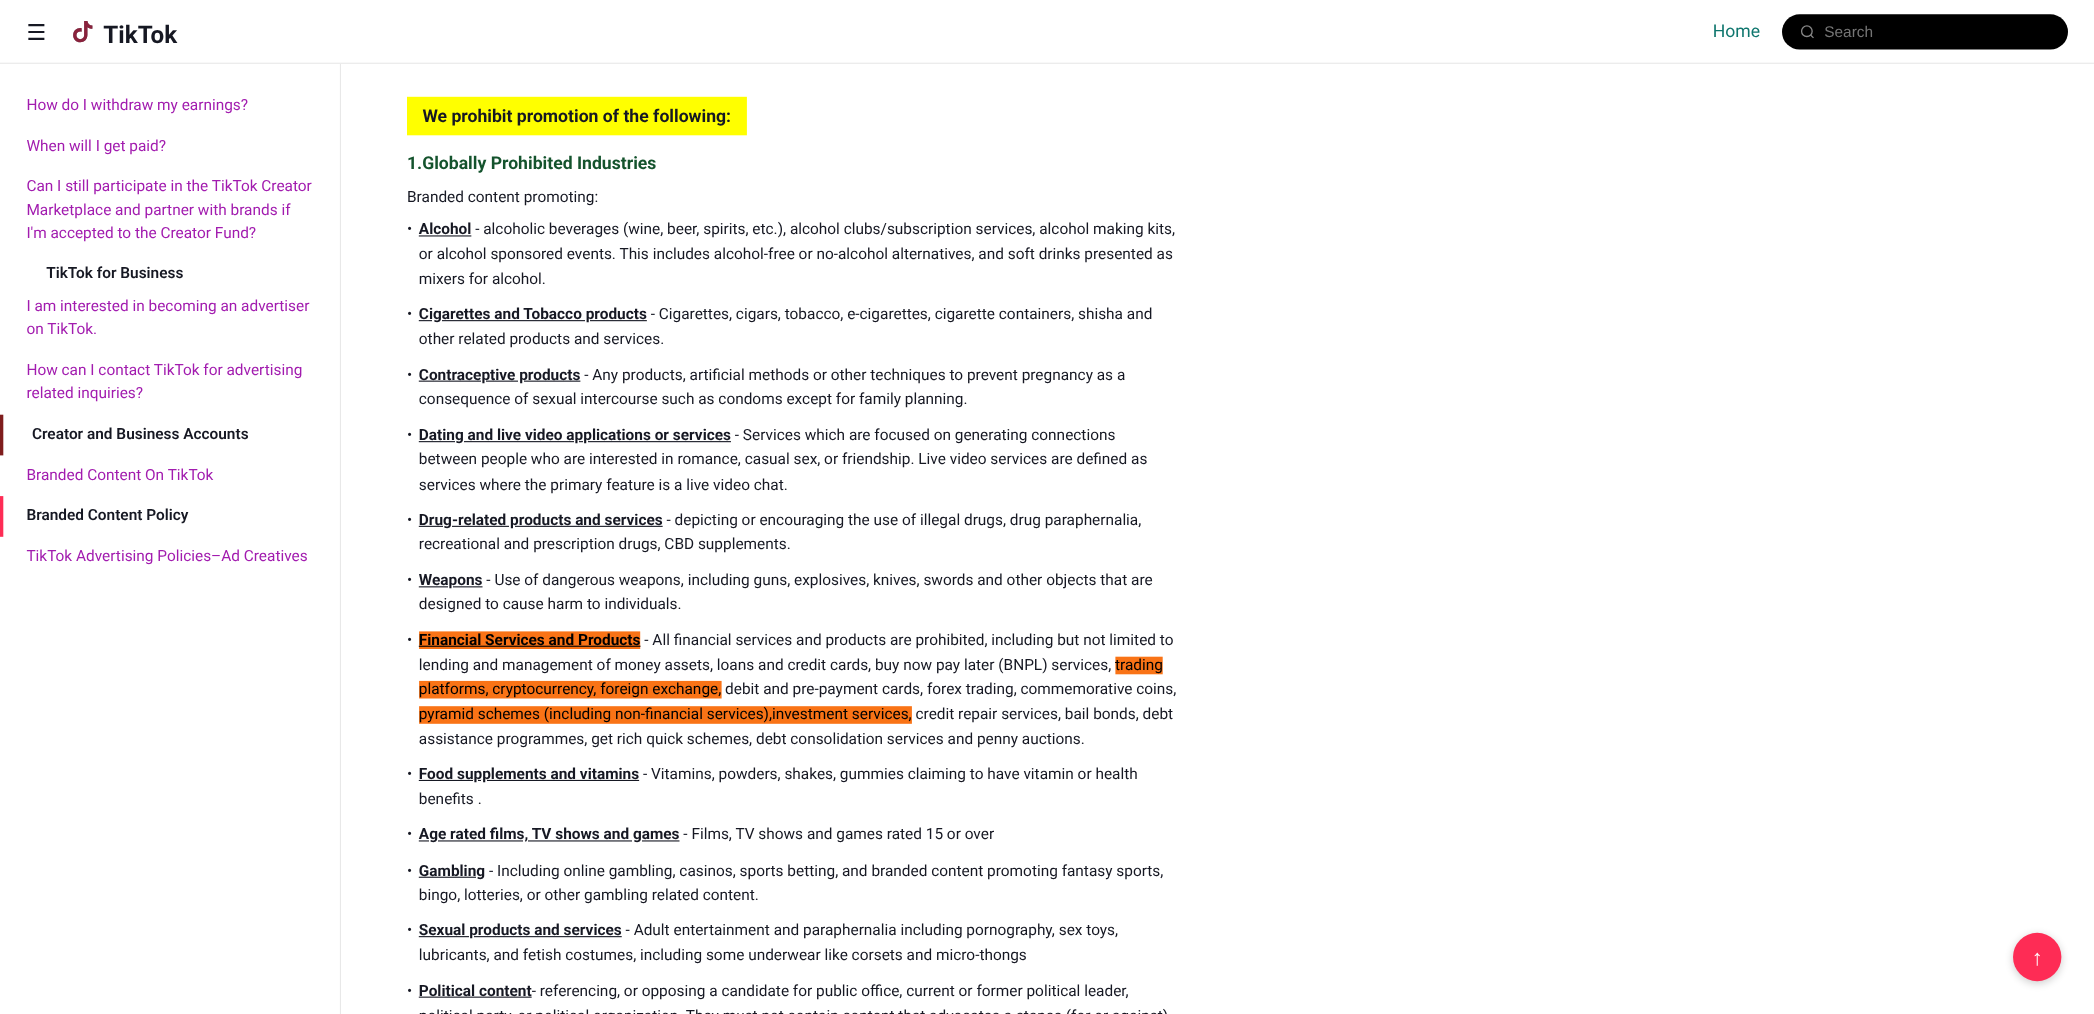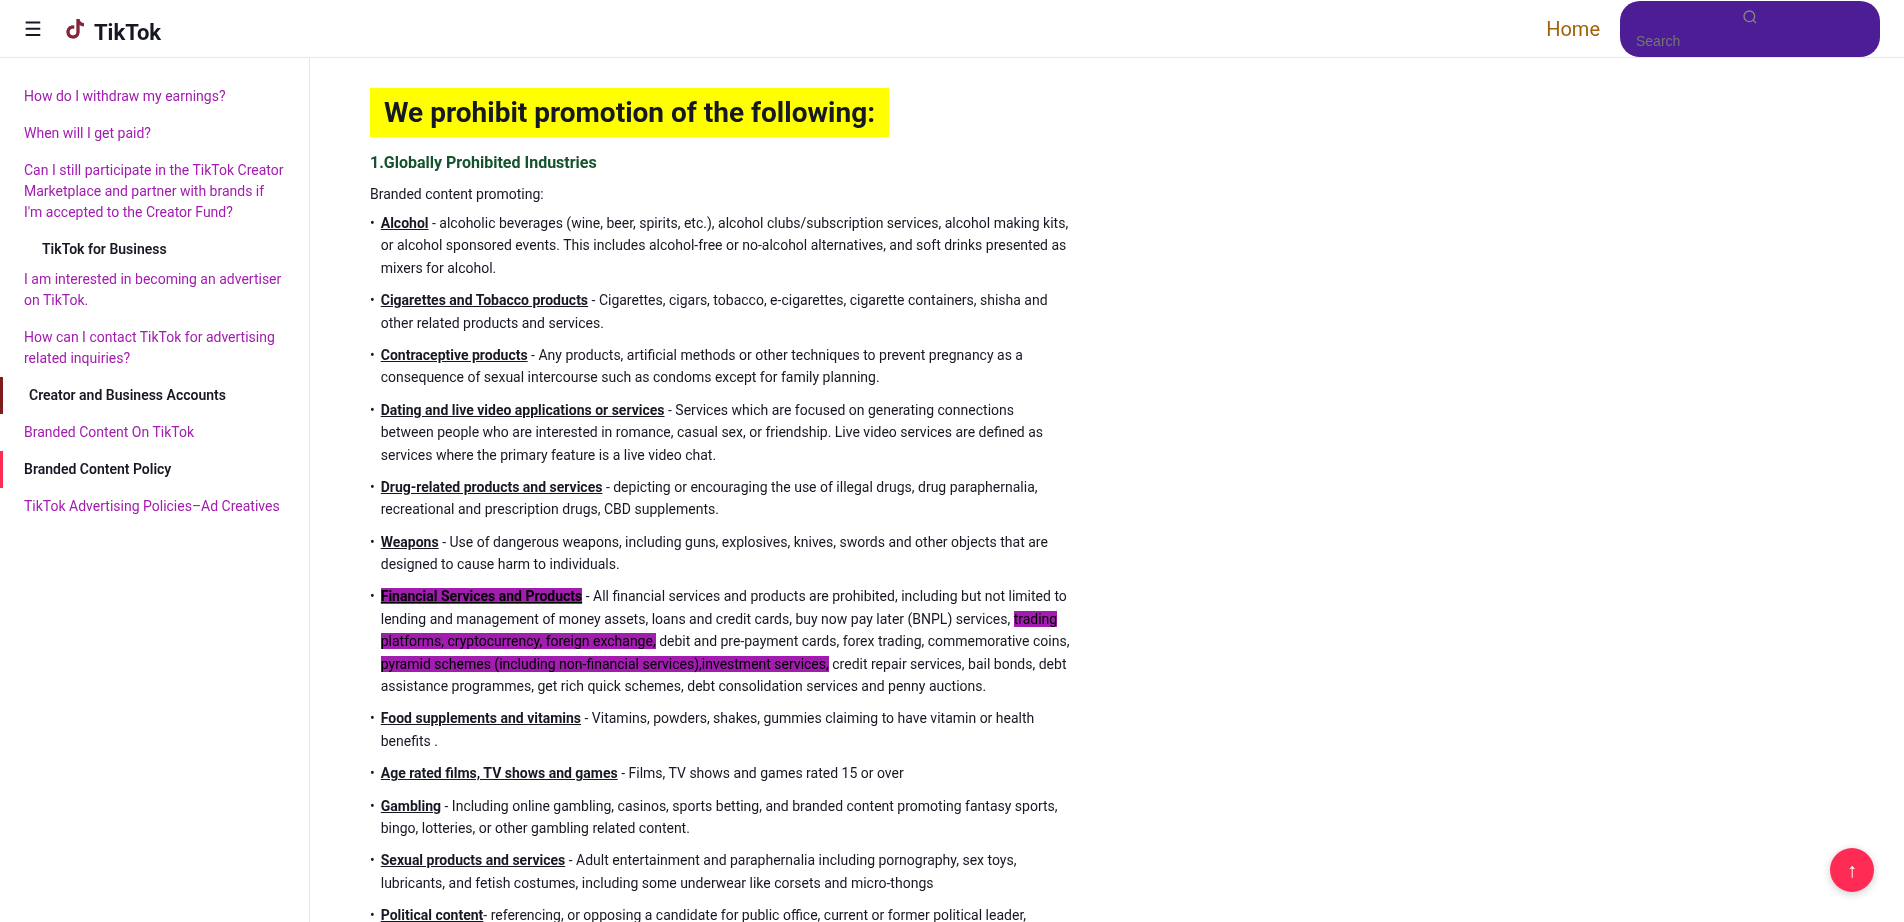--- a/index.html
+++ b/index.html
@@ -32,34 +32,33 @@
       width: 32px;
       height: 32px;
     }
     .logo-text {
       font-size: 22px;
       font-weight: 700;
       color: #161823;
     }
     .header-spacer { flex: 1; }
     .header-home {
-      font-size: 20px;
-      color: #a16207;
+      font-size: 16px;
+      color: #0f766e;
       margin-right: 20px;
       cursor: pointer;
     }
     .search-bar {
       display: flex;
       align-items: center;
-      background: #4c1d95;
+      background: #000000;
       border-radius: 20px;
       padding: 8px 16px;
       width: 260px;
       gap: 8px;
-      flex-direction: column;
     }
     .search-input {
       background: transparent;
       border: none;
       outline: none;
       font-size: 14px;
       color: #888;
       width: 100%;
     }
 
@@ -120,21 +119,21 @@
     .article {
       max-width: 700px;
     }
     .highlight-box {
       background: #ffff00;
       padding: 8px 14px;
       display: inline-block;
       margin-bottom: 16px;
     }
     .highlight-box h2 {
-      font-size: 28px;
+      font-size: 16px;
       font-weight: 700;
       color: #161823;
     }
     .section-title {
       font-size: 16px;
       font-weight: 700;
       margin-bottom: 14px;
       color: #14532d;
     }
     .branded-content-label {
@@ -148,21 +147,21 @@
       font-size: 14px;
       line-height: 1.6;
       color: #161823;
     }
     .bullet {
       margin-right: 6px;
       flex-shrink: 0;
     }
     .policy-item b { font-weight: 700; text-decoration: underline; }
     mark {
-      background: #a21caf;
+      background: #f97316;
       padding: 0;
     }
 
     
     .scroll-top {
       position: fixed;
       bottom: 30px;
       right: 30px;
       width: 44px;
       height: 44px;

